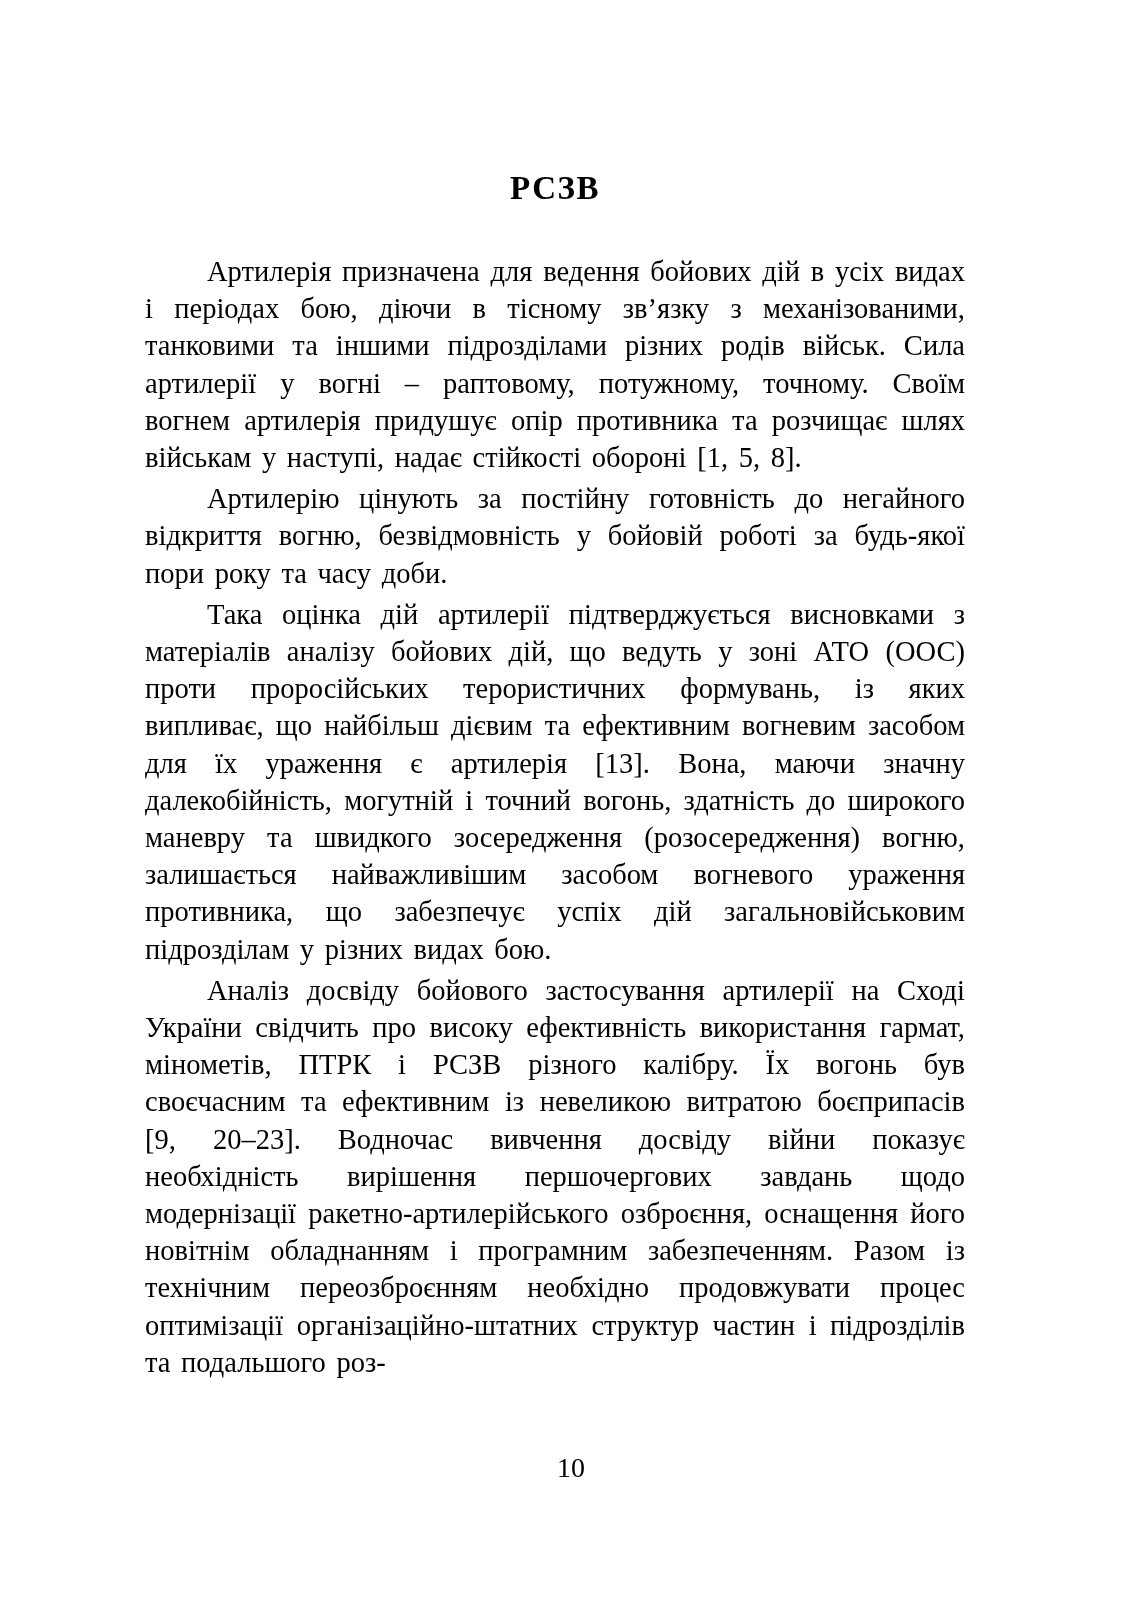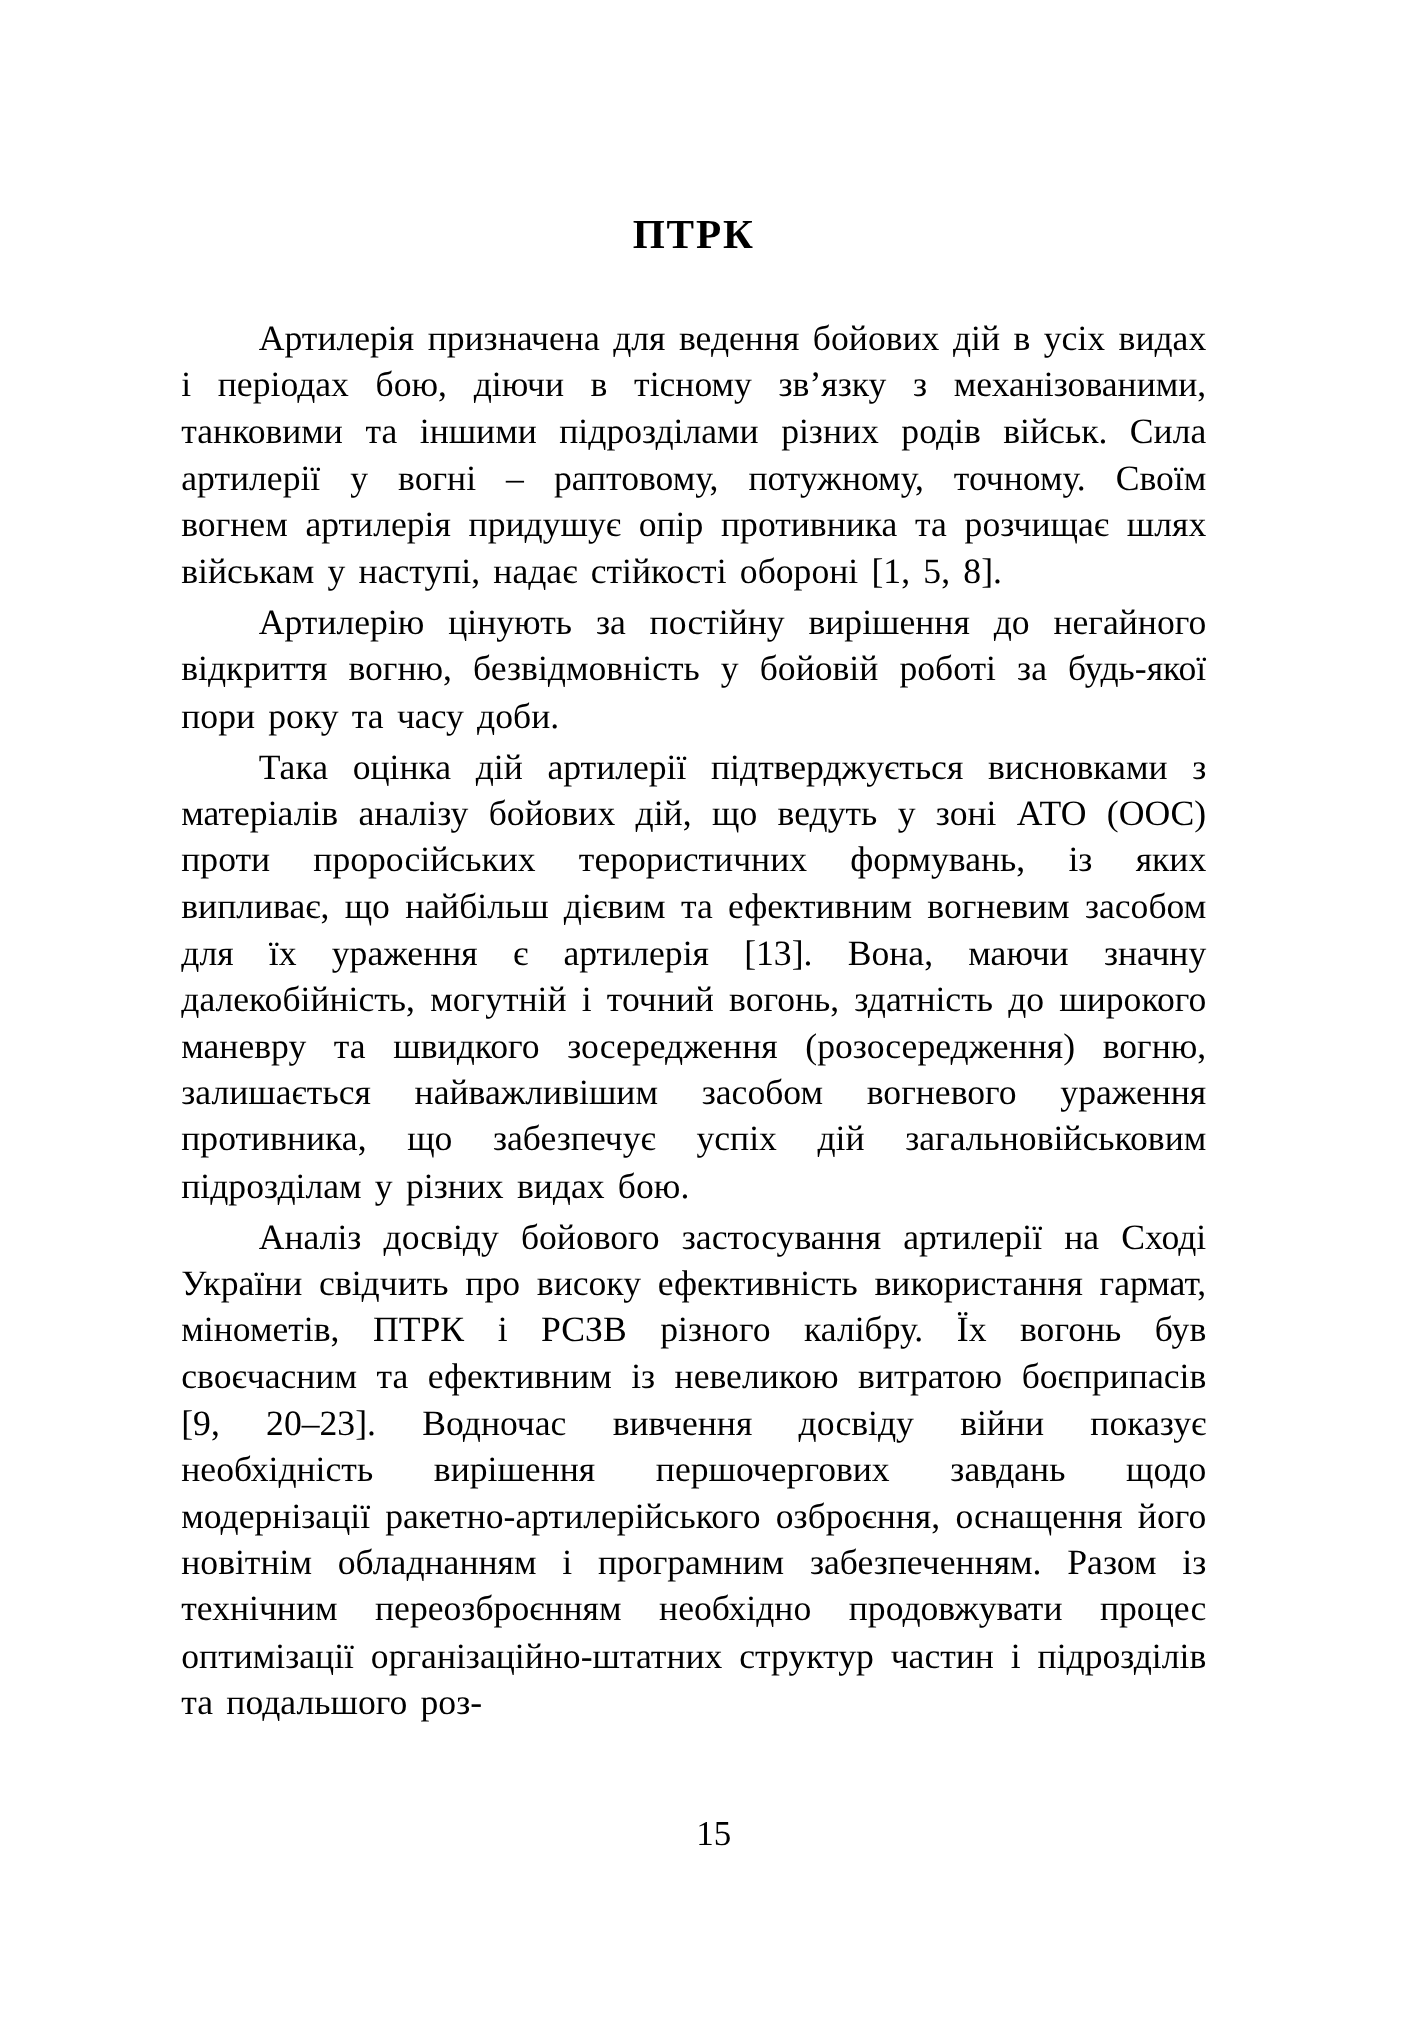--- a/index.html
+++ b/index.html
@@ -42,20 +42,20 @@
     top: 1452px;
     width: 100%;
     text-align: center;
     font-size: 28px;
   }
 </style>
 </head>
 <body>
 
 <main class="text-block">
-  <h1 class="doc-title">ПТРК</h1>
+  <h1 class="doc-title">РСЗВ</h1>
   <p class="para">Артилерія призначена для ведення бойових дій в усіх видах і періодах бою, діючи в тісному зв’язку з механізованими, танковими та іншими підрозділами різних родів військ. Сила артилерії у вогні – раптовому, потужному, точному. Своїм вогнем артилерія придушує опір противника та розчищає шлях військам у наступі, надає стійкості обороні [1, 5, 8].</p>
-  <p class="para">Артилерію цінують за постійну вирішення до негайного відкриття вогню, безвідмовність у бойовій роботі за будь-якої пори року та часу доби.</p>
+  <p class="para">Артилерію цінують за постійну готовність до негайного відкриття вогню, безвідмовність у бойовій роботі за будь-якої пори року та часу доби.</p>
   <p class="para">Така оцінка дій артилерії підтверджується висновками з матеріалів аналізу бойових дій, що ведуть у зоні АТО (ООС) проти проросійських терористичних формувань, із яких випливає, що найбільш дієвим та ефективним вогневим засобом для їх ураження є артилерія [13]. Вона, маючи значну далекобійність, могутній і точний вогонь, здатність до широкого маневру та швидкого зосередження (розосередження) вогню, залишається найважливішим засобом вогневого ураження противника, що забезпечує успіх дій загальновійськовим підрозділам у різних видах бою.</p>
   <p class="para">Аналіз досвіду бойового застосування артилерії на Сході України свідчить про високу ефективність використання гармат, мінометів, ПТРК і РСЗВ різного калібру. Їх вогонь був своєчасним та ефективним із невеликою витратою боєприпасів [9, 20–23]. Водночас вивчення досвіду війни показує необхідність вирішення першочергових завдань щодо модернізації ракетно-артилерійського озброєння, оснащення його новітнім обладнанням і програмним забезпеченням. Разом із технічним переозброєнням необхідно продовжувати процес оптимізації організаційно-штатних структур частин і підрозділів та подальшого роз-</p>
 </main>
 
-<div class="page-number">15</div>
+<div class="page-number">10</div>
 
 </body></html>

